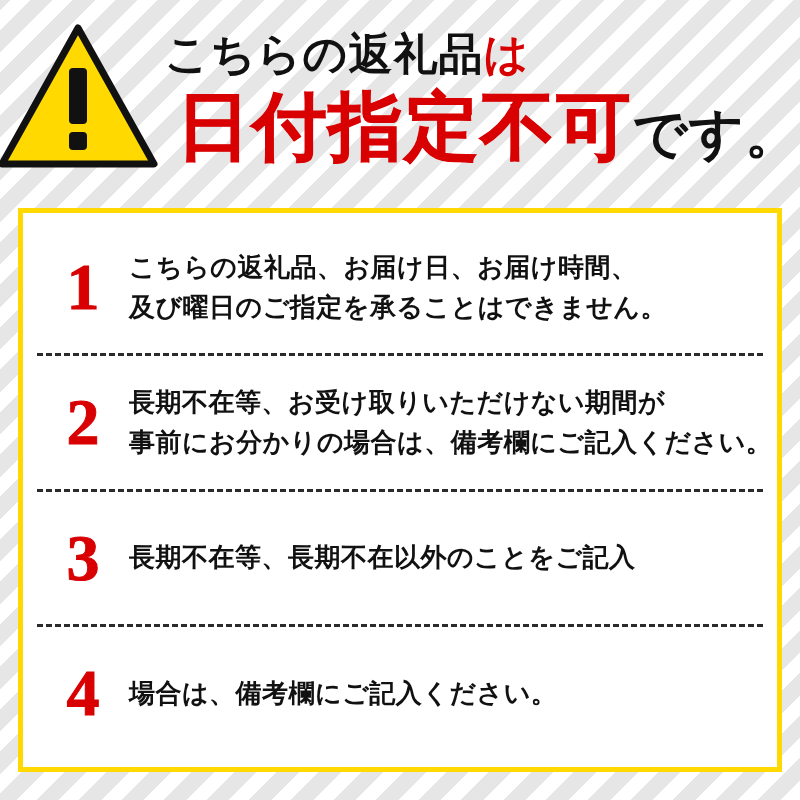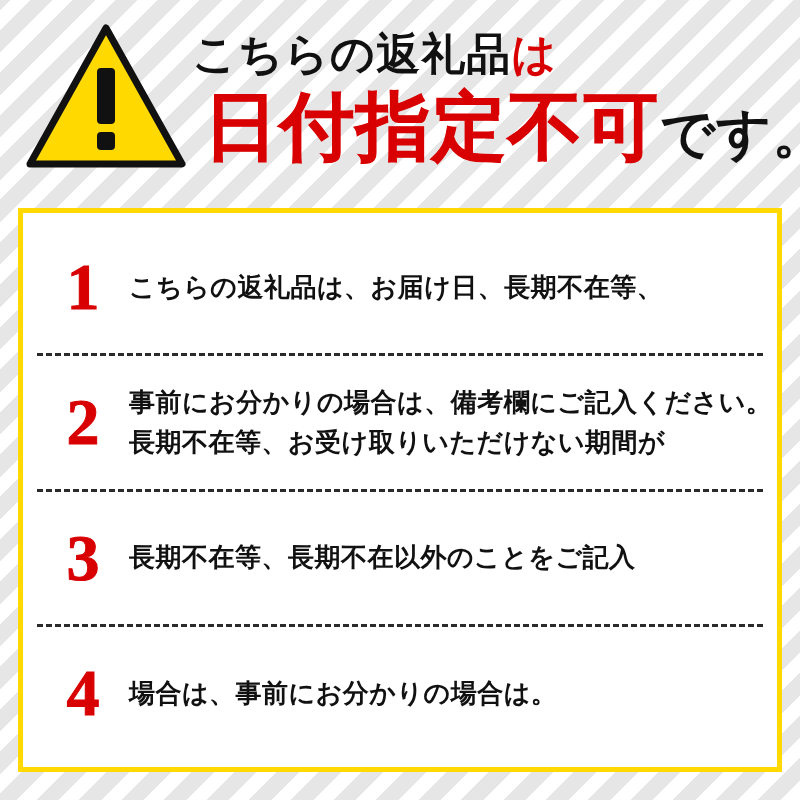--- a/index.html
+++ b/index.html
@@ -31,20 +31,21 @@
   }
 
   
   .header {
     position: relative;
     height: 200px;
     display: flex;
     align-items: center;
     padding-left: 26px;
     box-sizing: border-box;
+    justify-content: flex-end;
   }
 
   .warn-icon {
     width: 160px;
     height: 150px;
     flex: 0 0 160px;
     position: relative;
     margin-top: -6px;
   }
   .warn-icon svg {
@@ -158,40 +159,41 @@
       <div class="line1"><span>こちらの返礼品</span><span class="emph">は</span></div>
       <div class="line2"><span class="big-red">日付指定不可</span><span class="tail">です。</span></div>
     </div>
   </div>
 
   <div class="panel">
 
     <div class="item">
       <div class="num">1</div>
       <div class="item-text">
-        <span class="row">こちらの返礼品は、お届け日、長期不在等、</span>
+        <span class="row">こちらの返礼品、お届け日、お届け時間、</span>
+        <span class="row">及び曜日のご指定を承ることはできません。</span>
       </div>
     </div>
 
     <div class="item">
       <div class="num">2</div>
       <div class="item-text">
+        <span class="row">長期不在等、お受け取りいただけない期間が</span>
         <span class="row">事前にお分かりの場合は、備考欄にご記入ください。</span>
-        <span class="row">長期不在等、お受け取りいただけない期間が</span>
       </div>
     </div>
 
     <div class="item">
       <div class="num">3</div>
       <div class="item-text">
         <span class="row">長期不在等、長期不在以外のことをご記入</span>
       </div>
     </div>
 
     <div class="item">
       <div class="num">4</div>
       <div class="item-text">
-        <span class="row">場合は、事前にお分かりの場合は。</span>
+        <span class="row">場合は、備考欄にご記入ください。</span>
       </div>
     </div>
 
   </div>
 </div>
 
 </body></html>

